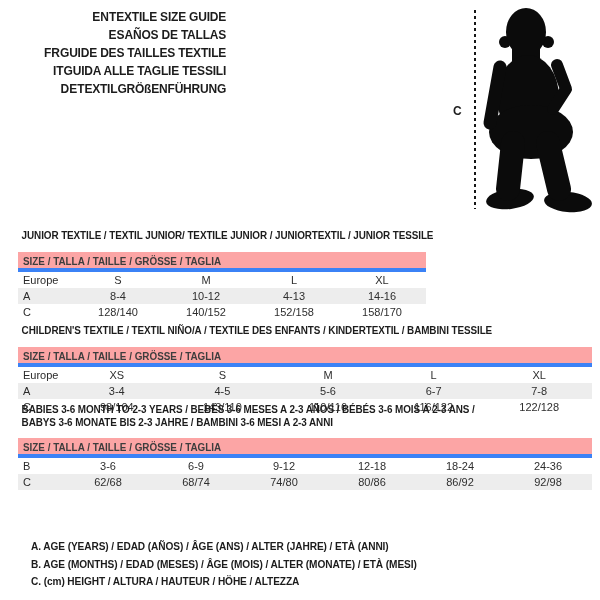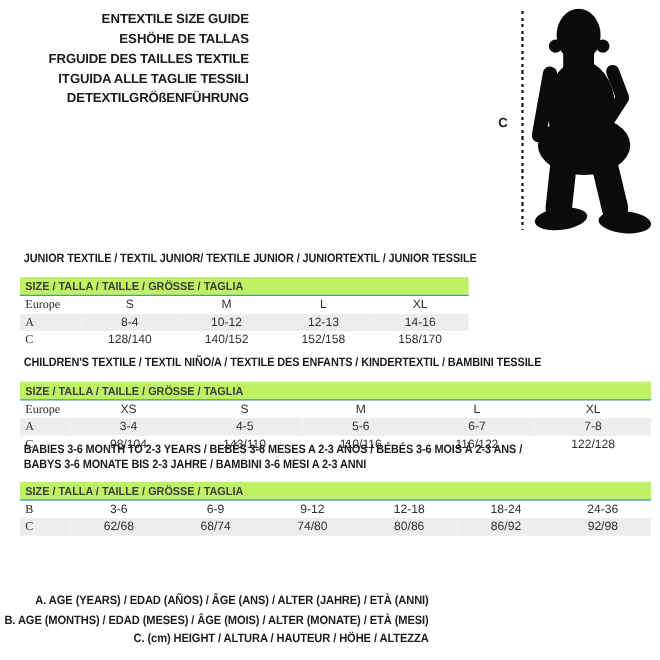--- a/index.html
+++ b/index.html
@@ -29,54 +29,54 @@
   .tbl{left:18px;}
   .t1{top:229px;width:408px;}
   .t2{top:324px;width:574px;}
   .t3{top:403px;width:574px;}
   .t-title{
     padding-left:4px;font-size:11px;font-weight:700;line-height:12.5px;
     margin-bottom:10px;white-space:nowrap;
     transform:scaleX(0.9);transform-origin:0 50%;letter-spacing:-0.1px;
   }
   .t-bar{
-    height:16px;line-height:16px;background:#bef264;
-    border-bottom:1px solid #3b82f6;
+    height:16px;line-height:16px;background:#fca5a5;
+    border-bottom:4px solid #3b82f6;
     padding-left:5px;overflow:hidden;white-space:nowrap;
   }
   .t-bar span{
     display:inline-block;font-size:10.5px;font-weight:700;color:#3d3d3d;
     transform:scaleX(0.94);transform-origin:0 50%;
   }
   .tbl table{width:100%;border-collapse:collapse;table-layout:fixed;}
   .tbl td{
     height:16px;line-height:16px;padding:0;font-size:11px;color:#2e2e2e;
     text-align:center;white-space:nowrap;overflow:hidden;
   }
-  .tbl td.row-label{text-align:left;padding-left:5px;color:#2a2a2a;font-family:Liberation Serif, serif;}
+  .tbl td.row-label{text-align:left;padding-left:5px;color:#2a2a2a;}
   .tbl tbody tr:nth-child(2){background:#ededed;}
   .t1 col.lab{width:56px;}
   .t2 col.lab,.t3 col.lab{width:46px;}
 
   
-  .notes{left:4px;top:538px;text-align:right;}
+  .notes{left:31px;top:538px;}
   .legend-note{
     font-size:11px;font-weight:700;line-height:17.5px;white-space:nowrap;
     transform:scaleX(0.92);transform-origin:0 50%;letter-spacing:-0.1px;
   }
 </style>
 </head>
 <body>
 
 <div class="abs langs">
   <div class="lang-row">
     <span class="lang-code">EN</span><span class="lang-title">TEXTILE SIZE GUIDE</span>
   </div>
   <div class="lang-row">
-    <span class="lang-code">ES</span><span class="lang-title">HÖHE DE TALLAS</span>
+    <span class="lang-code">ES</span><span class="lang-title">AÑOS DE TALLAS</span>
   </div>
   <div class="lang-row">
     <span class="lang-code">FR</span><span class="lang-title">GUIDE DES TAILLES TEXTILE</span>
   </div>
   <div class="lang-row">
     <span class="lang-code">IT</span><span class="lang-title">GUIDA ALLE TAGLIE TESSILI</span>
   </div>
   <div class="lang-row">
     <span class="lang-code">DE</span><span class="lang-title">TEXTILGRÖßENFÜHRUNG</span>
   </div>
@@ -129,21 +129,21 @@
           <td class="row-label">Europe</td>
           <td>S</td>
           <td>M</td>
           <td>L</td>
           <td>XL</td>
         </tr>
         <tr>
           <td class="row-label">A</td>
           <td>8-4</td>
           <td>10-12</td>
-          <td>12-13</td>
+          <td>4-13</td>
           <td>14-16</td>
         </tr>
         <tr>
           <td class="row-label">C</td>
           <td>128/140</td>
           <td>140/152</td>
           <td>152/158</td>
           <td>158/170</td>
         </tr>
       </tbody>

